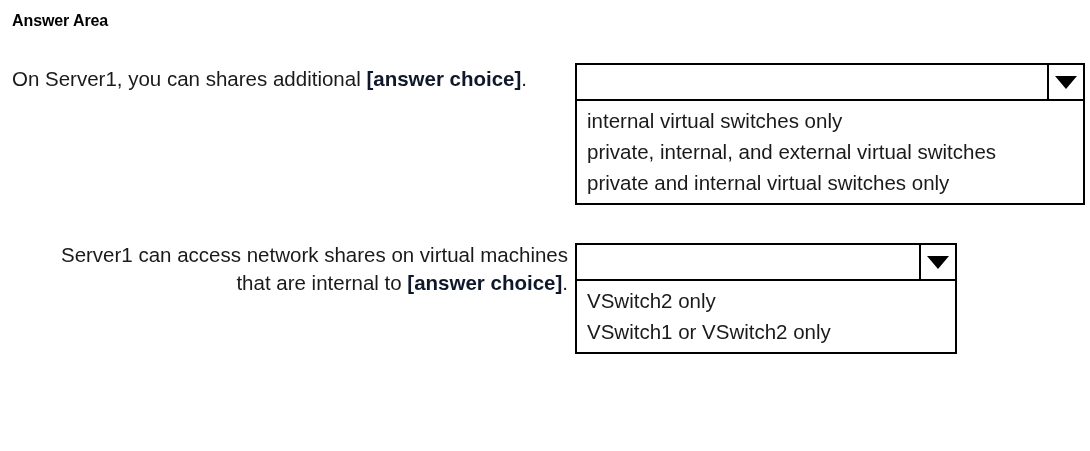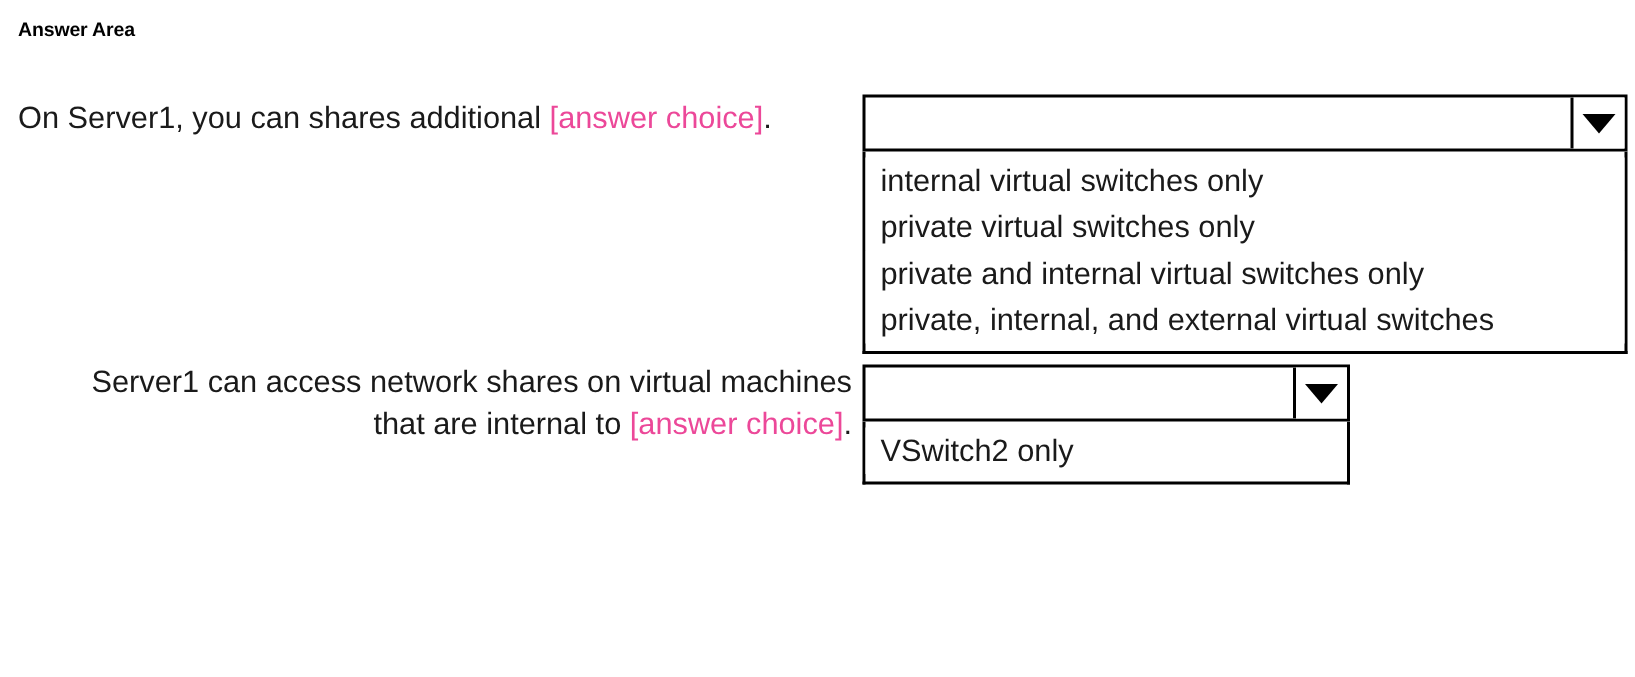--- a/index.html
+++ b/index.html
@@ -22,38 +22,38 @@
     left: 0; top: 0;
     width: 1090px;
     height: 451px;
   }
 
   
   .answer-area-title {
     position: absolute;
     left: 12px;
     top: 12px;
-    font-size: 13px;
+    font-size: 16px;
     font-weight: bold;
     letter-spacing: -0.1px;
     color: #000000;
     white-space: nowrap;
   }
 
   
   .stem {
     position: absolute;
     font-size: 20.5px;
     line-height: 28px;
     color: #1a1a1a;
     white-space: nowrap;
   }
   .stem b {
-    font-weight: normal;
-    color: #ec4899;
+    font-weight: bold;
+    color: #0f172a;
   }
   .stem-1 {
     left: 12px;
     top: 65px;
     width: 556px;
     text-align: left;
   }
   .stem-2 {
     left: 12px;
     top: 241px;
@@ -129,21 +129,21 @@
   
   #dropdown-1 {
     left: 575px;
     top: 63px;
     width: 510px;
   }
   
   #dropdown-2 {
     left: 575px;
     top: 243px;
-    width: 325px;
+    width: 382px;
   }
 </style>
 </head>
 <body>
 
 <div class="page">
 
   <div class="answer-area-title">Answer Area</div>
 
   <div class="stem stem-1">
@@ -152,36 +152,36 @@
 
   <div class="dropdown" id="dropdown-1">
     <div class="combo">
       <div class="combo-value"></div>
       <div class="combo-arrow">
         <span class="caret"></span>
       </div>
     </div>
     <div class="options">
       <div class="option">internal virtual switches only</div>
-      <div class="option">private virtual switches only</div>
+      <div class="option">private, internal, and external virtual switches</div>
       <div class="option">private and internal virtual switches only</div>
-      <div class="option">private, internal, and external virtual switches</div>
     </div>
   </div>
 
   <div class="stem stem-2">
     <span class="line">Server1 can access network shares on virtual machines</span>
     <span class="line"><span>that are internal to </span><b>[answer choice]</b><span>.</span></span>
   </div>
 
   <div class="dropdown" id="dropdown-2">
     <div class="combo">
       <div class="combo-value"></div>
       <div class="combo-arrow">
         <span class="caret"></span>
       </div>
     </div>
     <div class="options">
       <div class="option">VSwitch2 only</div>
+      <div class="option">VSwitch1 or VSwitch2 only</div>
     </div>
   </div>
 
 </div>
 
 </body></html>

